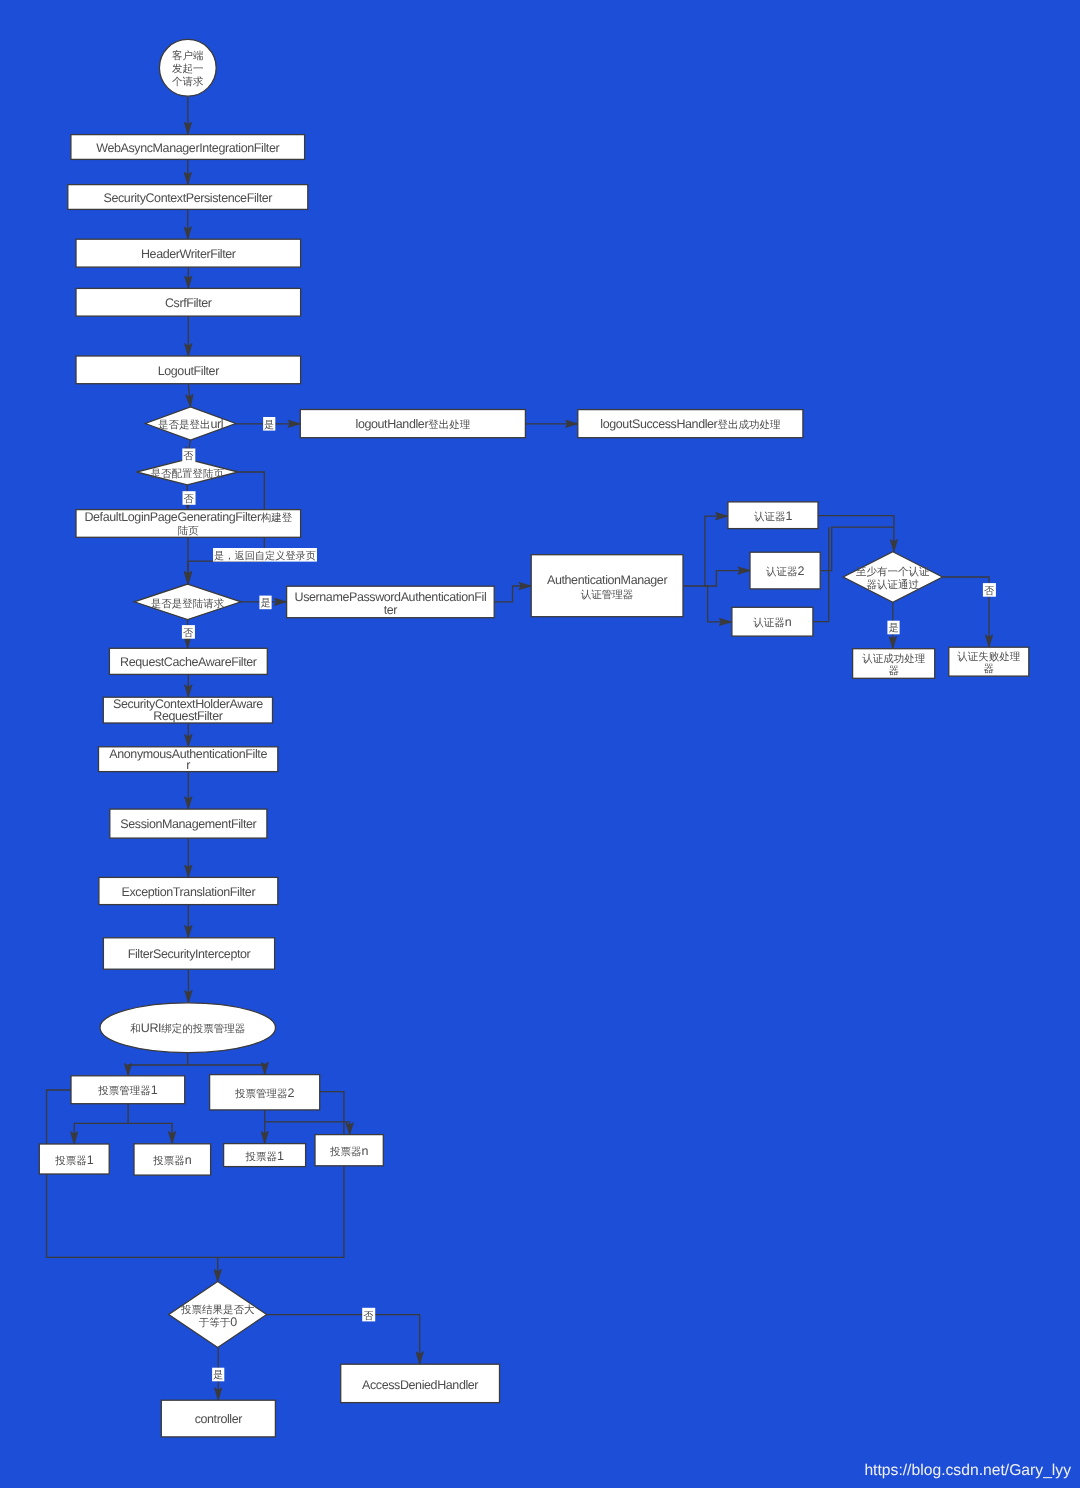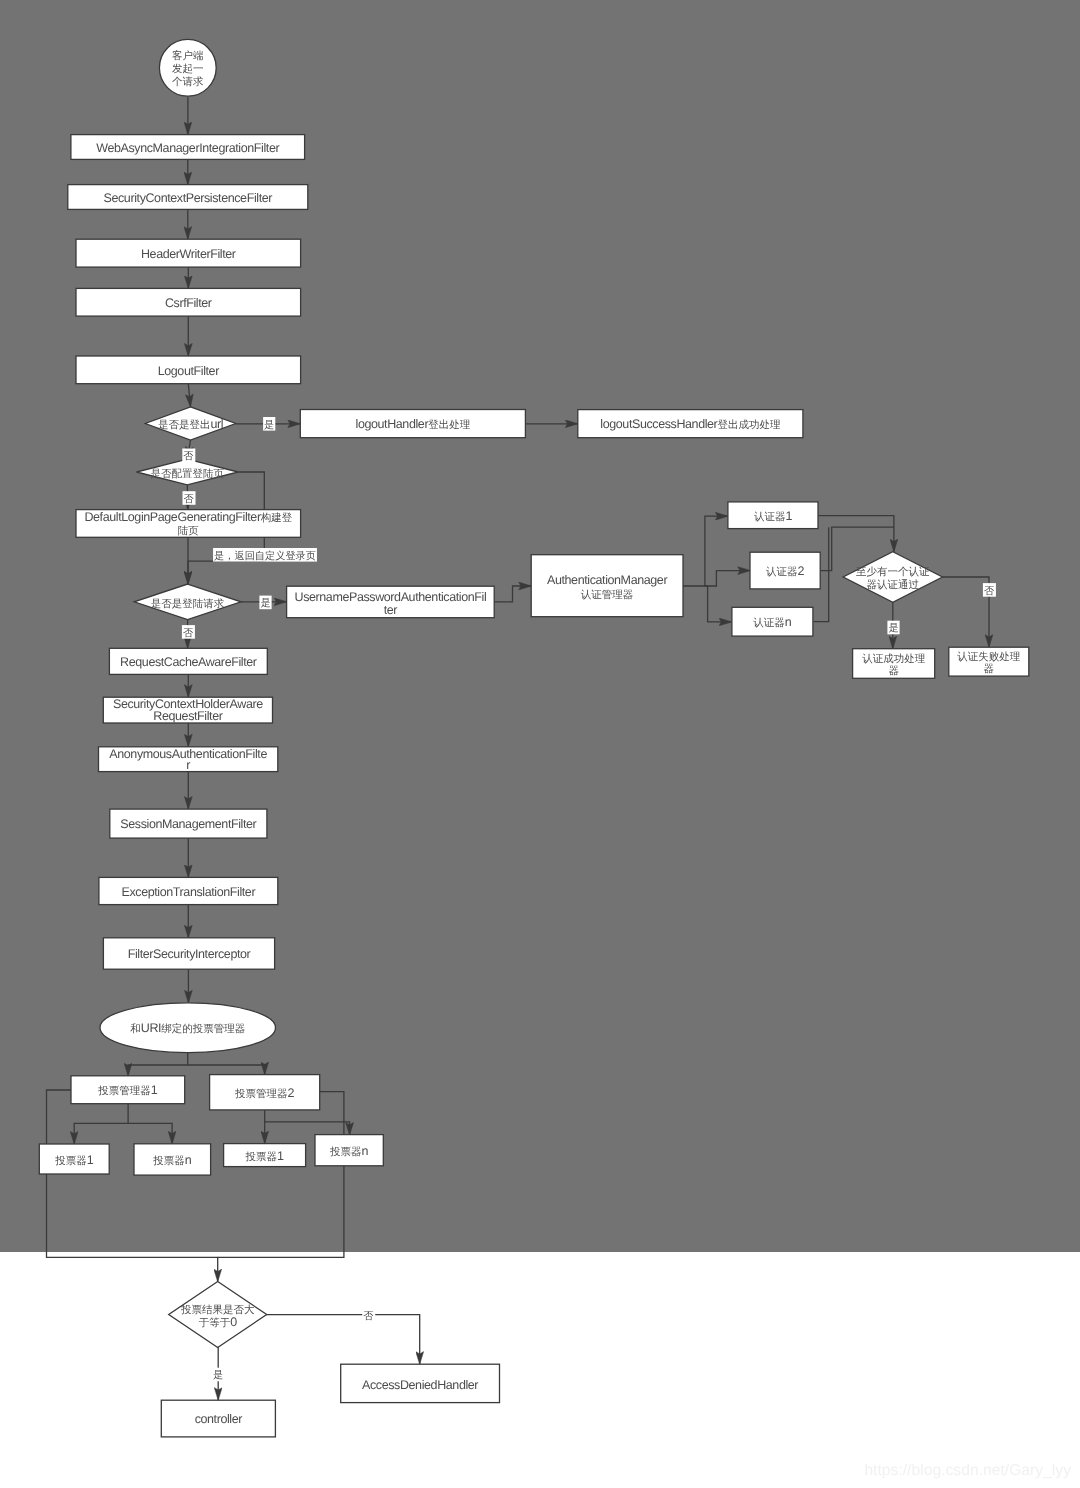--- a/index.html
+++ b/index.html
@@ -1,20 +1,20 @@
 <!DOCTYPE html>
 <html><head>
 <meta charset="utf-8">
 <title>Spring Security Filter Chain Flowchart</title>
 <style>
   html,body{margin:0;padding:0;background:#ffffff;}
   *{-webkit-font-smoothing:antialiased;text-rendering:geometricPrecision;}
   body{width:1080px;height:1488px;overflow:hidden;
        font-family:"Liberation Sans","DejaVu Sans",sans-serif;}
-  #canvas{position:relative;width:1080px;height:1252px;background:#737373;
+  #canvas{position:relative;width:1080px;height:1488px;background:#1d4ed8;
           will-change:transform;}
   svg#diagram{position:absolute;left:0;top:0;width:1080px;height:1488px;}
   .shape{fill:#ffffff;stroke:#3a3a3a;stroke-width:1.3;}
   .conn{fill:none;stroke:#3a3a3a;stroke-width:1.3;}
   .lbl{fill:#4d4d4d;font-family:"Liberation Sans","DejaVu Sans",sans-serif;
        font-size:12.5px;letter-spacing:-0.4px;text-anchor:middle;}
   .edge-lbl{fill:#4d4d4d;font-family:"Liberation Sans","DejaVu Sans",sans-serif;
        font-size:10.5px;letter-spacing:0px;text-anchor:middle;}
   .wm{fill:#f1f1f1;font-size:15.7px;letter-spacing:0px;text-anchor:start;font-family:"Liberation Sans","DejaVu Sans",sans-serif;}
   .lbl .cjk{font-size:10.5px;letter-spacing:0px;}

